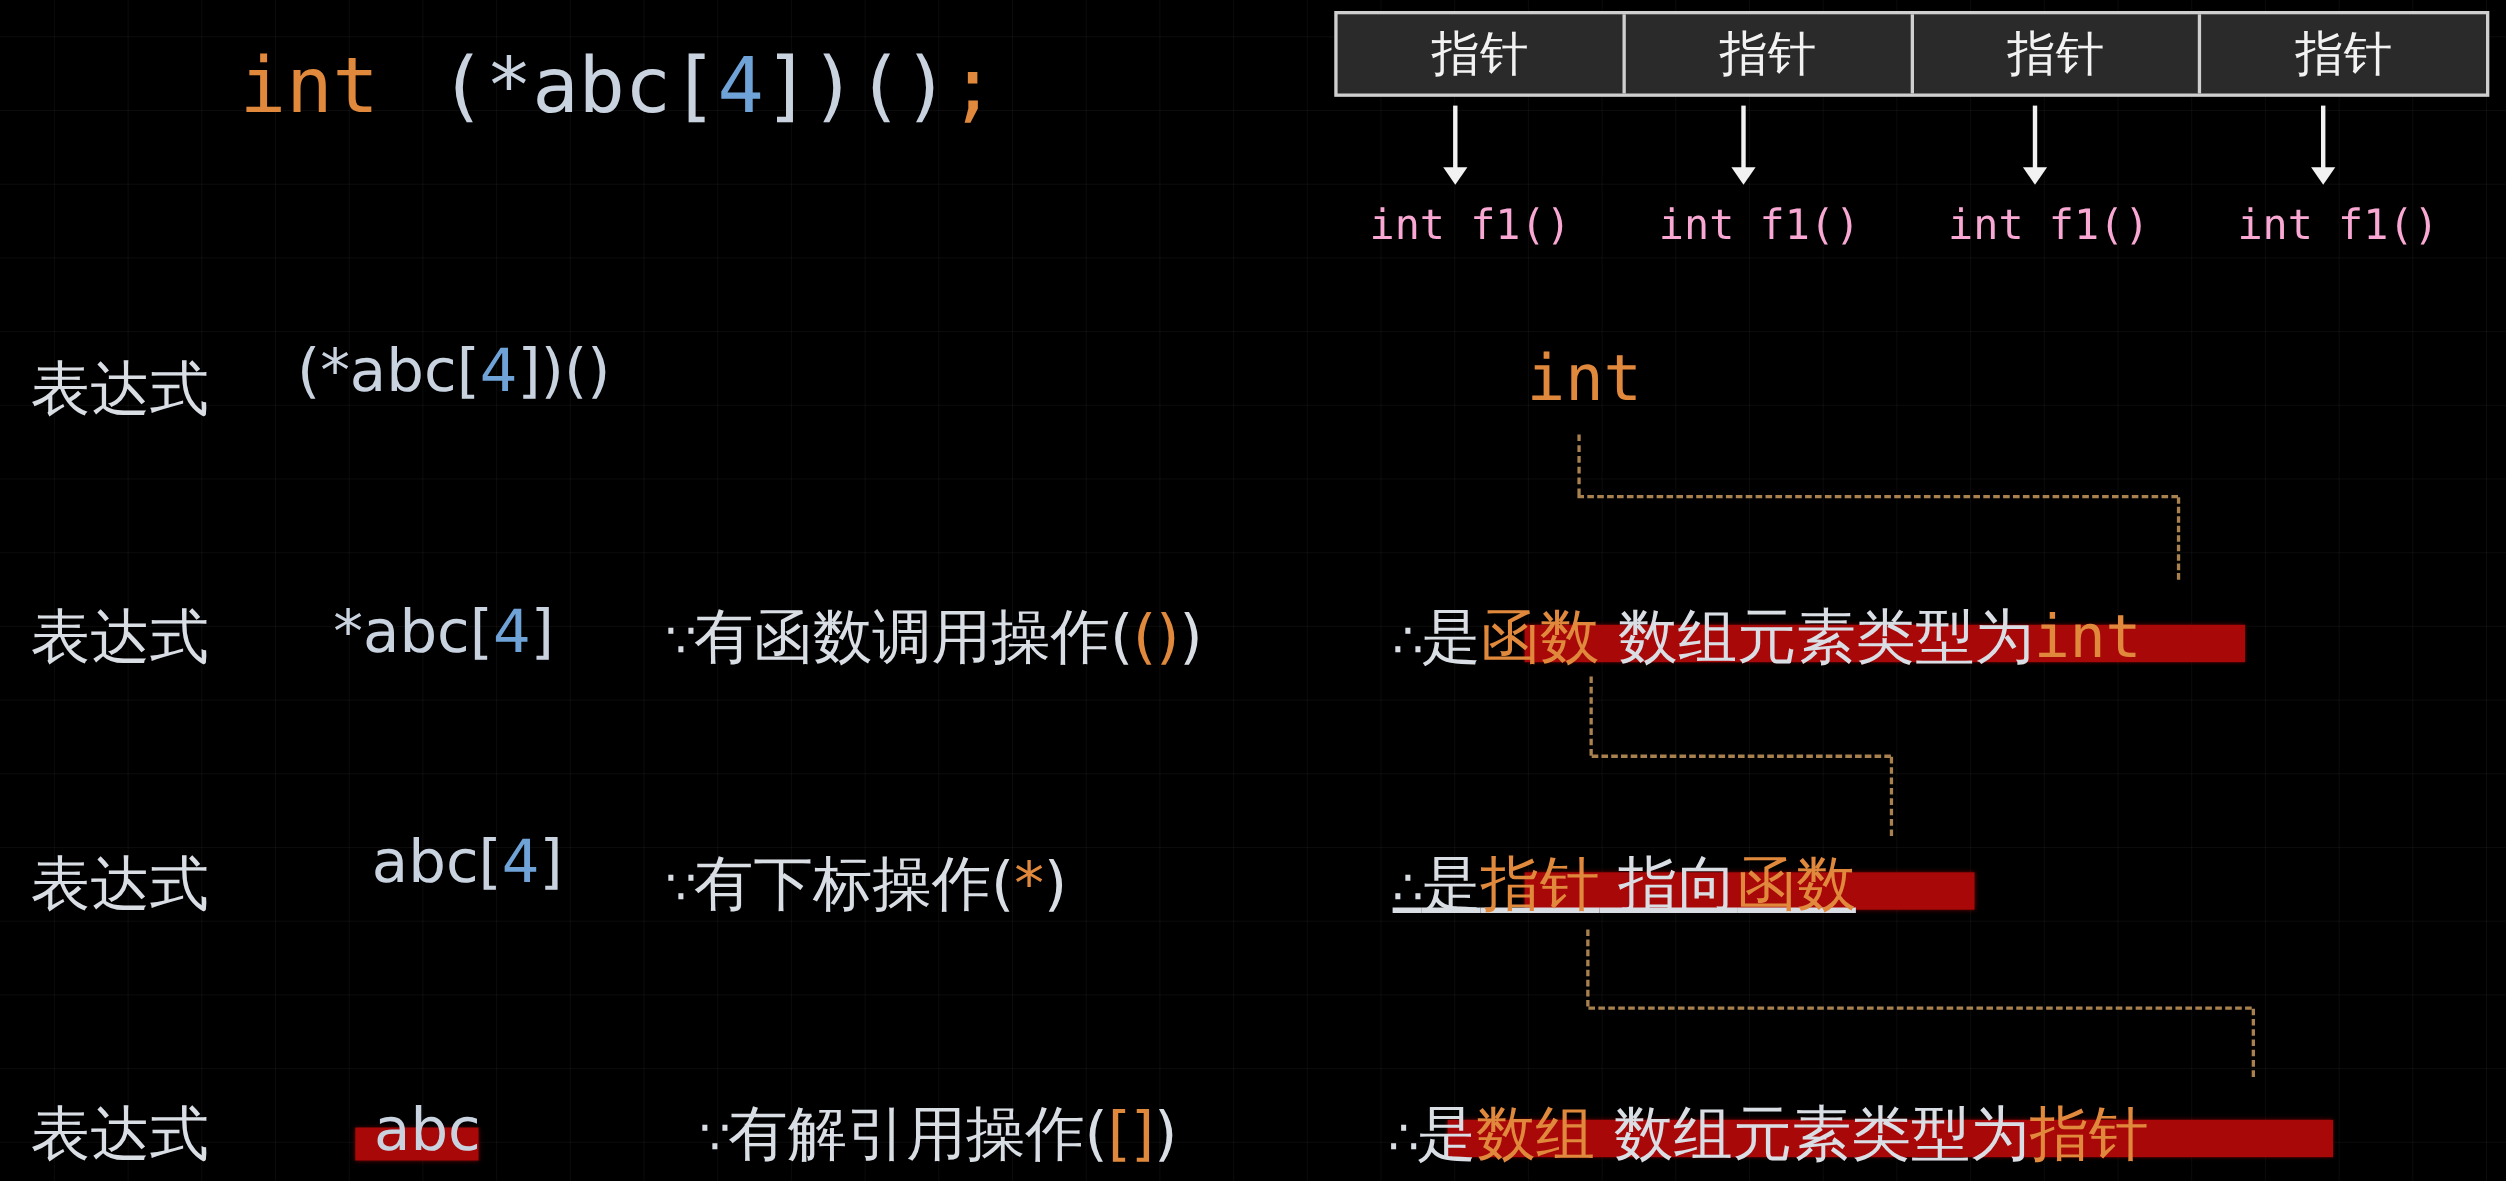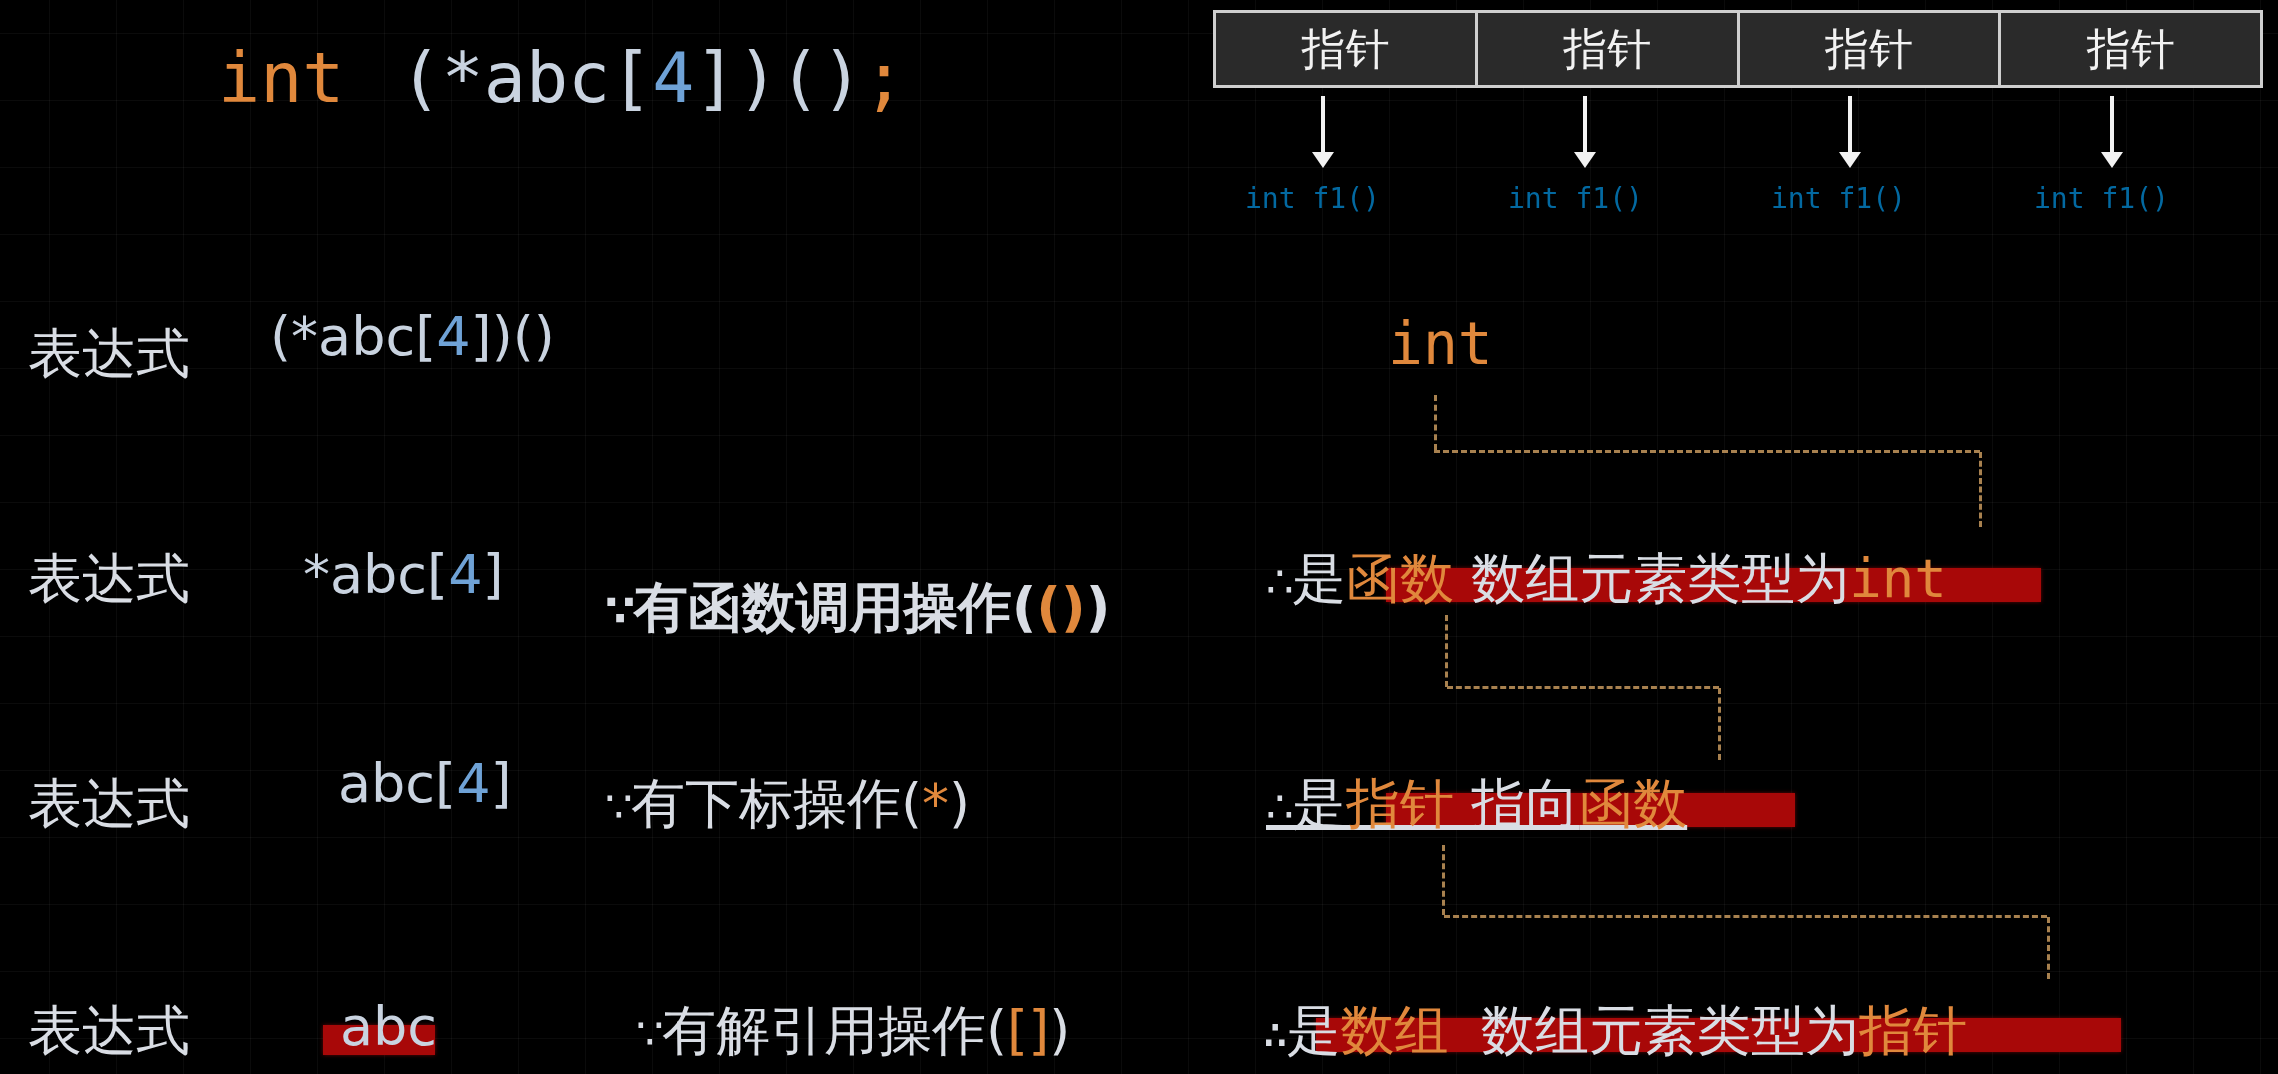--- a/index.html
+++ b/index.html
@@ -34,21 +34,21 @@
     border-right: 3px solid #cfcfcf; font-size: 44px; color: #f2f2f2;
   }
   .ptr-cell:last-child { border-right: none; }
 
   .arrow { position: absolute; width: 4px; background: #f2f2f2; }
   .arrow::after {
     content: ""; position: absolute; left: -9px; bottom: -14px;
     border-left: 11px solid transparent; border-right: 11px solid transparent;
     border-top: 16px solid #f2f2f2;
   }
-  .fn-label { font-size: 28px; color: #0369a1; }
+  .fn-label { font-size: 38px; color: #f9a8d4; }
 
   
   .row-label { font-size: 54px; color: #d9dde4; text-align: center; }
   .expr { font-size: 54px; color: #c9d3e0; }
   .reason { font-size: 54px; color: #d9dde4; }
   .result { font-size: 54px; color: #d9dde4; }
   .therefore, .because { font-size: 44px; letter-spacing: -2px; }
 
   .hl {
     position: absolute; background: #a80808; height: 34px;
@@ -107,21 +107,21 @@
 
 <div class="abs row-label" style="left:28px; top:318px;">表达式</div>
 <div class="abs expr" style="left:270px; top:305px;">
   <span>(*abc[</span><span class="blue">4</span><span>])()</span>
 </div>
 
 <div class="abs row-label" style="left:28px; top:543px;">表达式</div>
 <div class="abs expr" style="left:303px; top:543px;">
   <span>*abc[</span><span class="blue">4</span><span>]</span>
 </div>
-<div class="abs reason" style="left:605px; top:572px;font-weight:bold;">
+<div class="abs reason" style="left:605px; top:543px;">
   <span class="because">∵</span><span>有函数调用操作(</span><span class="orange">()</span><span>)</span>
 </div>
 <div class="abs result" style="left:1266px; top:543px;">
   <span class="therefore">∴</span><span class="res-text">是</span><span class="res-text orange">函数</span><span class="res-text"> 数组元素类型为</span><span class="res-text orange mono">int</span>
 </div>
 
 <div class="abs row-label" style="left:28px; top:768px;">表达式</div>
 <div class="abs expr" style="left:338px; top:752px;">
   <span>abc[</span><span class="blue">4</span><span>]</span>
 </div>
@@ -132,15 +132,15 @@
   <span class="therefore">∴</span><span class="res-text">是</span><span class="res-text orange">指针</span><span class="res-text"> 指向</span><span class="res-text orange">函数</span>
 </div>
 
 <div class="abs row-label" style="left:28px; top:995px;">表达式</div>
 <div class="abs expr" style="left:340px; top:995px;">
   <span class="res-text">abc</span>
 </div>
 <div class="abs reason" style="left:636px; top:995px;">
   <span class="because">∵</span><span>有解引用操作(</span><span class="orange">[]</span><span>)</span>
 </div>
-<div class="abs result" style="left:1262px; top:995px;font-family:Liberation Mono, monospace;">
+<div class="abs result" style="left:1262px; top:995px;">
   <span class="therefore">∴</span><span class="res-text">是</span><span class="res-text orange">数组</span><span class="res-text"> 数组元素类型为</span><span class="res-text orange">指针</span>
 </div>
 
 </body></html>

